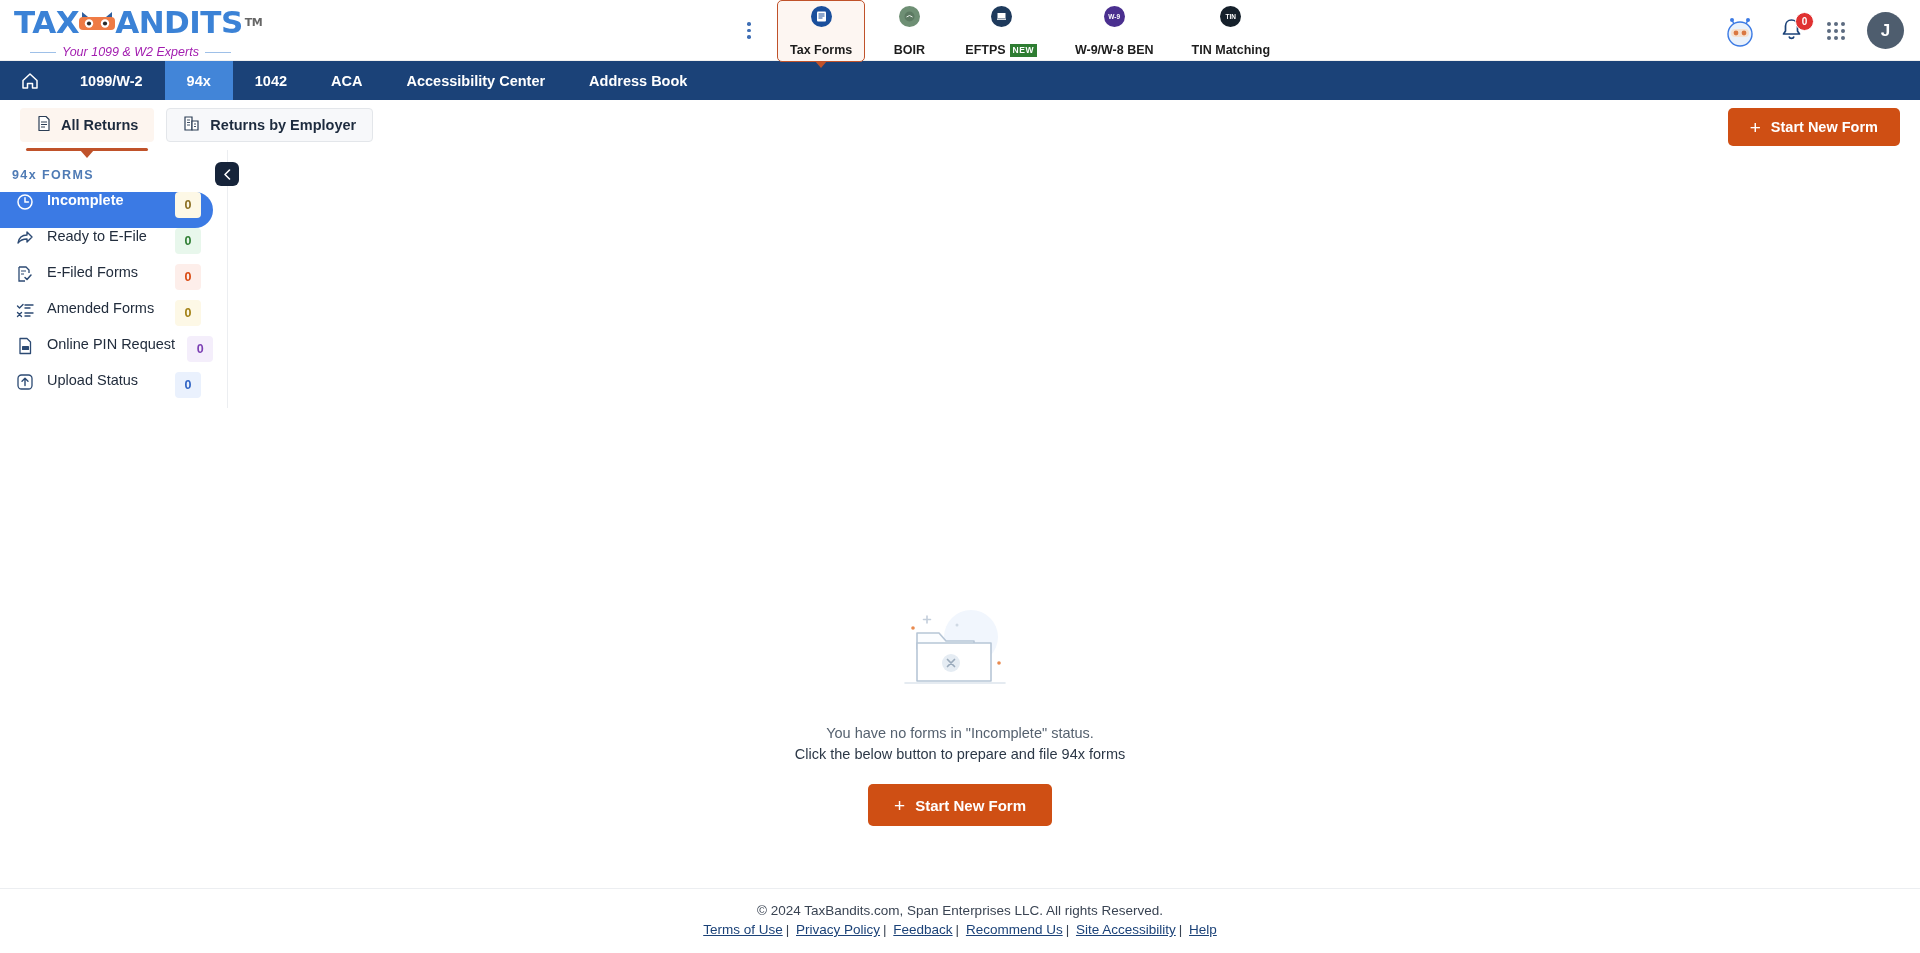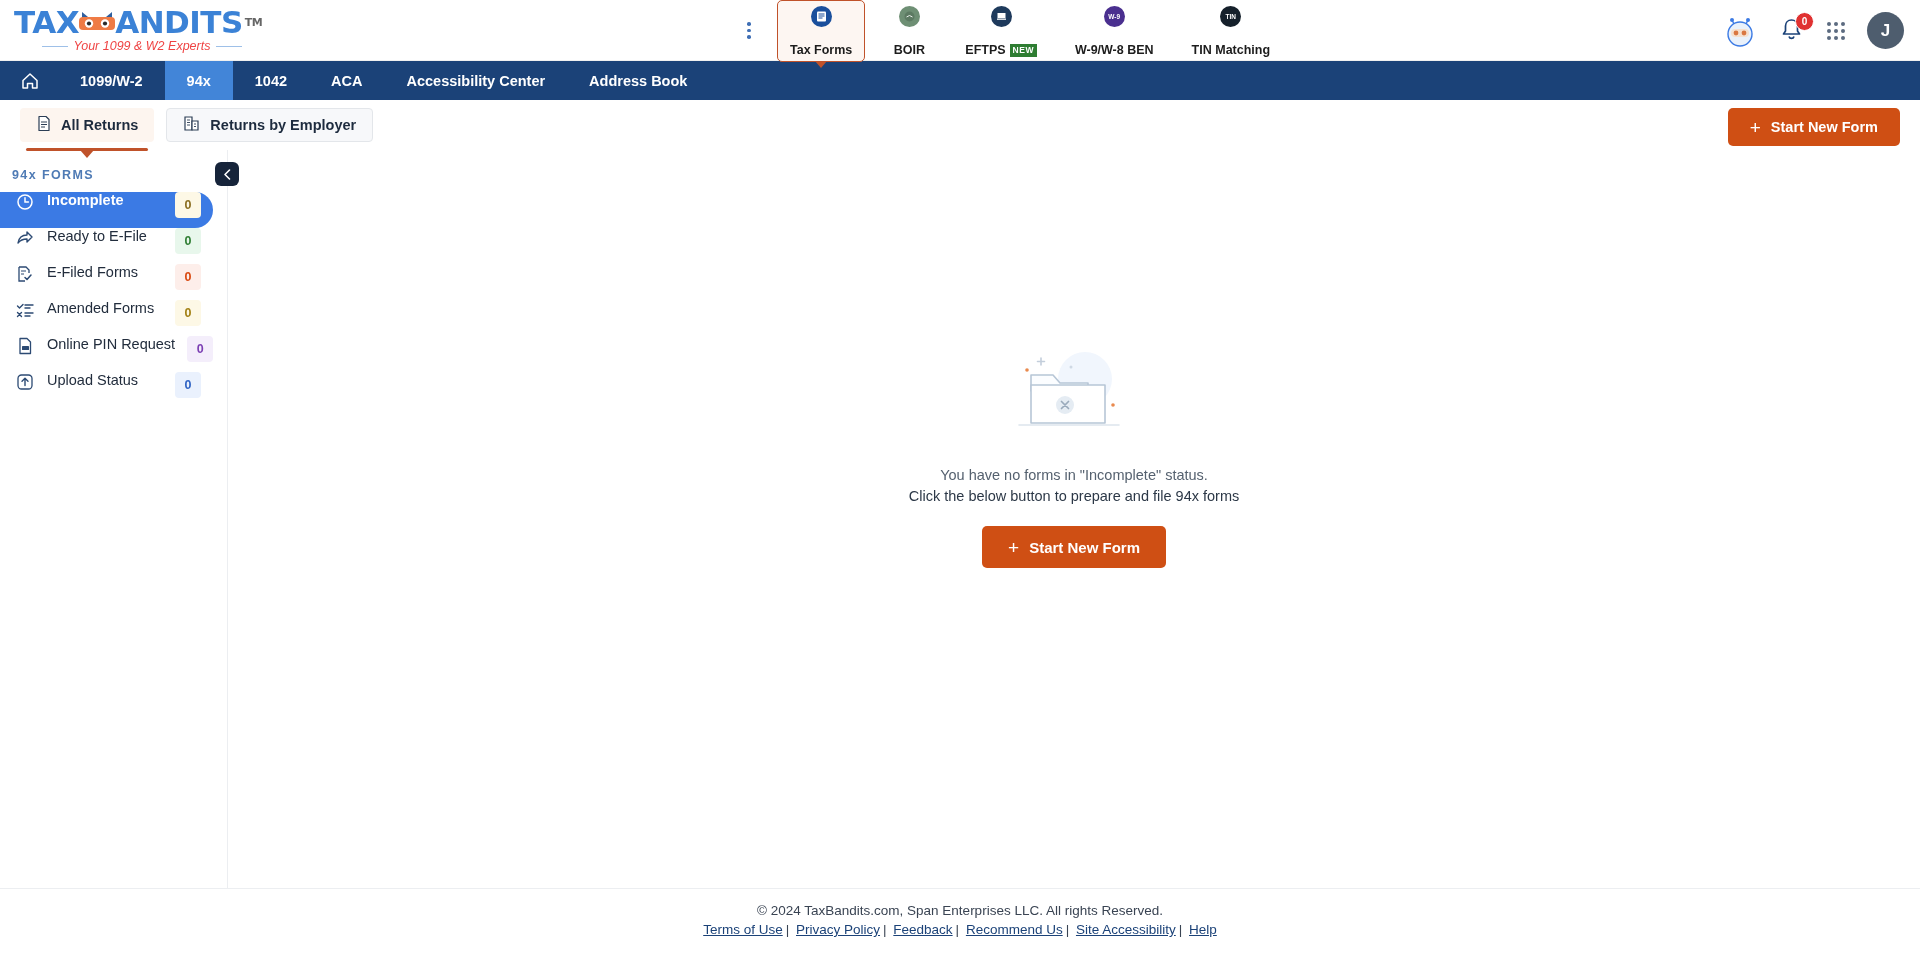--- a/index.html
+++ b/index.html
@@ -21,22 +21,22 @@
   }
   .logo-wrap { position: absolute; left: 14px; top: 7px; width: 240px; height: 56px; }
   .logo-main {
     font-size: 31px; font-weight: bold; letter-spacing: -0.5px;
     color: #3b82d6; font-family: "DejaVu Sans", sans-serif;
     display: flex; align-items: center; line-height: 1;
   }
   .logo-mask { display:inline-block; width: 40px; height: 26px; position: relative; margin: 0 -2px; }
   .logo-tm { font-size: 11px; color: #666; vertical-align: super; margin-left:2px; }
   .logo-sub {
-    font-size: 12.5px; font-style: italic; color: #ef4444; margin-top: 1px;
-    display: flex; align-items: center; gap: 6px; padding-left: 16px; justify-content: center;
+    font-size: 12.5px; font-style: italic; color: #a21caf; margin-top: 7px;
+    display: flex; align-items: center; gap: 6px; padding-left: 16px;
   }
   .logo-sub .rule { display:block; height:1px; background:#9ec0e8; width: 26px; }
 
   .nav-center {
     position: absolute; left: 735px; top: 0;
     height: 61px; display: flex; align-items: center; gap: 0;
   }
   .kebab {
     width: 28px; height: 40px; display:flex; flex-direction: column;
     align-items:center; justify-content:center; gap:3px; cursor:pointer;
@@ -124,21 +124,21 @@
   .btn-orange {
     background:#cf4f14; color:#fff; border:none; border-radius:5px;
     height:38px; padding: 0 22px; font-size:14.5px; font-weight:bold;
     display:flex;align-items:center;gap:10px; cursor:pointer;
     font-family:"Liberation Sans",sans-serif;
   }
   .btn-orange .plus { font-size:19px; font-weight:400; line-height:1;}
   .topbtn { position:absolute; right:20px; top:8px; }
 
   
-  .content { display:flex; height: 750px; position: relative; }
+  .content { display:flex; height: 750px; position: relative; flex-direction: column; }
   .sidebar {
     width: 228px; border-right: 1px solid #eceef1; padding-top: 10px;
     position: relative; flex-shrink: 0;
   }
   .side-title {
     font-size: 12.5px; font-weight:bold; color:#4f7bb5; letter-spacing: 1.4px;
     padding: 8px 0 10px 12px;
   }
   .collapse-btn {
     position:absolute; right:-12px; top: 12px; width:24px;height:24px;

